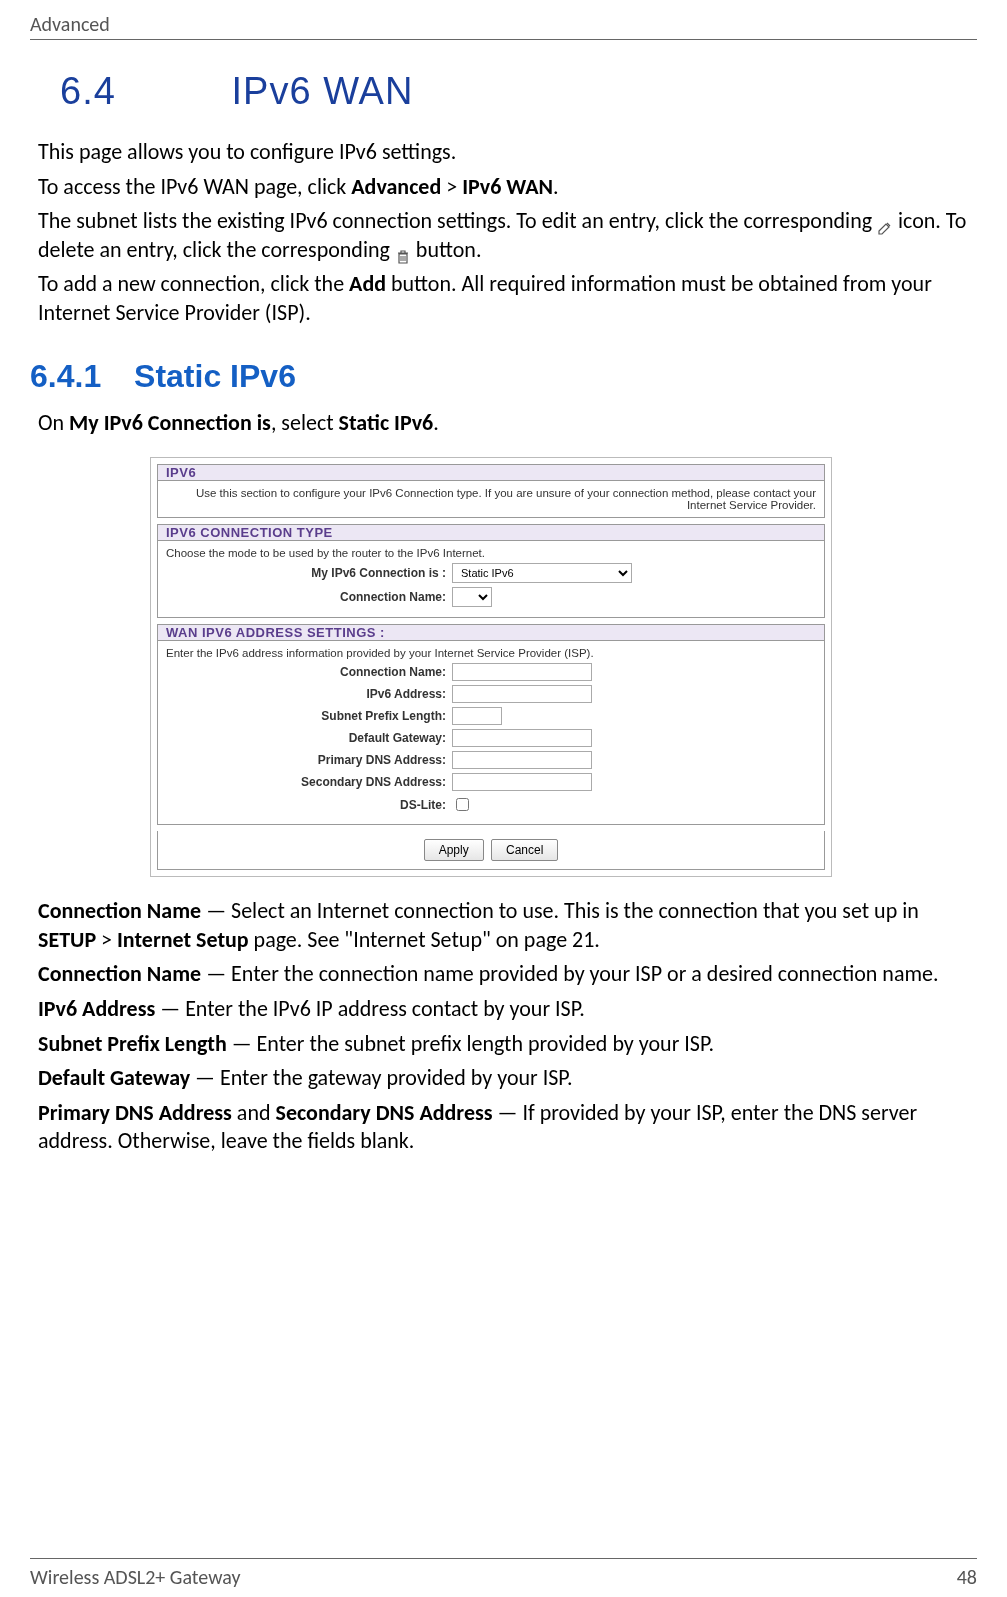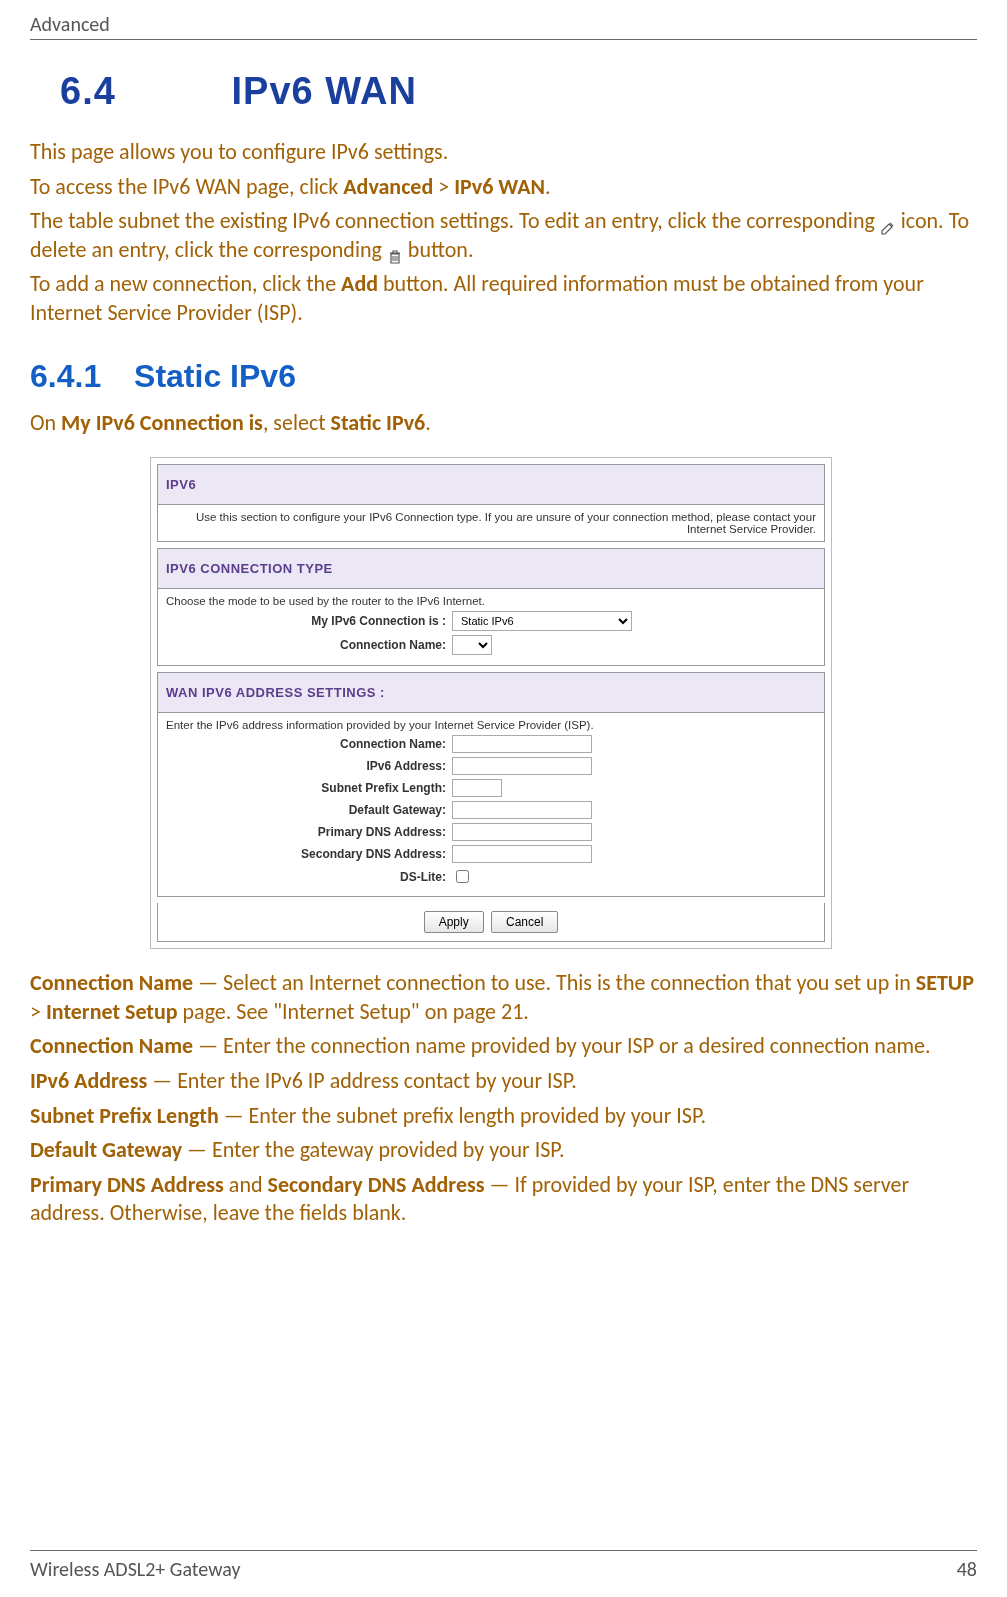--- a/index.html
+++ b/index.html
@@ -22,33 +22,33 @@
     margin-top: 10px;
     padding-bottom: 2px;
   }
   .header-bar span {
     color: #555;
     font-size: 20px;
   }
   h1.section-title {
     font-family: Verdana, Arial, sans-serif;
     color: #1a3f9c;
-    font-weight: 700;
+    font-weight: 400;
     font-size: 38px;
     margin: 30px 0 25px 30px;
     letter-spacing: 1px;
   }
   h1.section-title .num {
     display: inline-block;
     width: 160px;
   }
   p.body {
-    margin: 6px 0;
+    margin: 6px 8px;
     line-height: 1.3;
-    color: #a16207;
+    color: #000000;
   }
   p.body strong { font-weight: 700; }
   .icon-inline {
     display: inline-block;
     vertical-align: middle;
     width: 16px;
     height: 16px;
   }
   h2.subsection {
     color: #145fc4;
@@ -76,21 +76,21 @@
     border: 1px solid #bbb;
     background: #fff;
     font-family: Tahoma, Arial, sans-serif;
     font-size: 12px;
     color: #444;
   }
   .ui-shot .panel-title {
     background: #ece7f4;
     border: 1px solid #999;
     margin: 6px 6px 0 6px;
-    padding: 12px 8px;
+    padding: 0 8px;
     font-weight: bold;
     color: #5a3d8c;
     font-size: 13px;
     letter-spacing: .5px;
   }
   .ui-shot .panel-body {
     margin: 0 6px 6px 6px;
     border: 1px solid #999;
     border-top: none;
     padding: 6px 8px;
@@ -143,21 +143,21 @@
     background: linear-gradient(#fff,#e6e6e6);
     border-radius: 2px;
     margin: 0 2px;
     text-align: center;
   }
 
   .footer-bar {
     position: absolute;
     left: 30px;
     right: 30px;
-    bottom: 16px;
+    bottom: 8px;
     border-top: 1px solid #666;
     padding-top: 6px;
     font-size: 20px;
     color: #555;
     display: flex;
     justify-content: space-between;
   }
 </style>
 </head>
 <body>
@@ -173,21 +173,21 @@
     <span>IPv6 WAN</span>
   </h1>
 
   <p class="body">This page allows you to configure IPv6 settings.</p>
 
   <p class="body">
     <span>To access the IPv6 WAN page, click </span><strong>Advanced</strong><span> &gt; </span><strong>IPv6 WAN</strong><span>.</span>
   </p>
 
   <p class="body">
-    <span>The table subnet the existing IPv6 connection settings. To edit an entry, click the corresponding </span>
+    <span>The subnet lists the existing IPv6 connection settings. To edit an entry, click the corresponding </span>
     <span class="icon-inline">
       <svg viewBox="0 0 16 16">
           <path d="M2 11l7-7 3 3-7 7H2v-3z" fill="none" stroke="#555" stroke-width="1.2"></path>
           <path d="M10 3l3 3" stroke="#555" stroke-width="1.2"></path>
         </svg>
     </span>
     <span> icon. To delete an entry, click the corresponding </span>
     <span class="icon-inline">
       <svg viewBox="0 0 16 16">
           <path d="M4 5h8v9H4zM3 4h10M6 4V2h4v2" fill="none" stroke="#555" stroke-width="1.2"></path>

